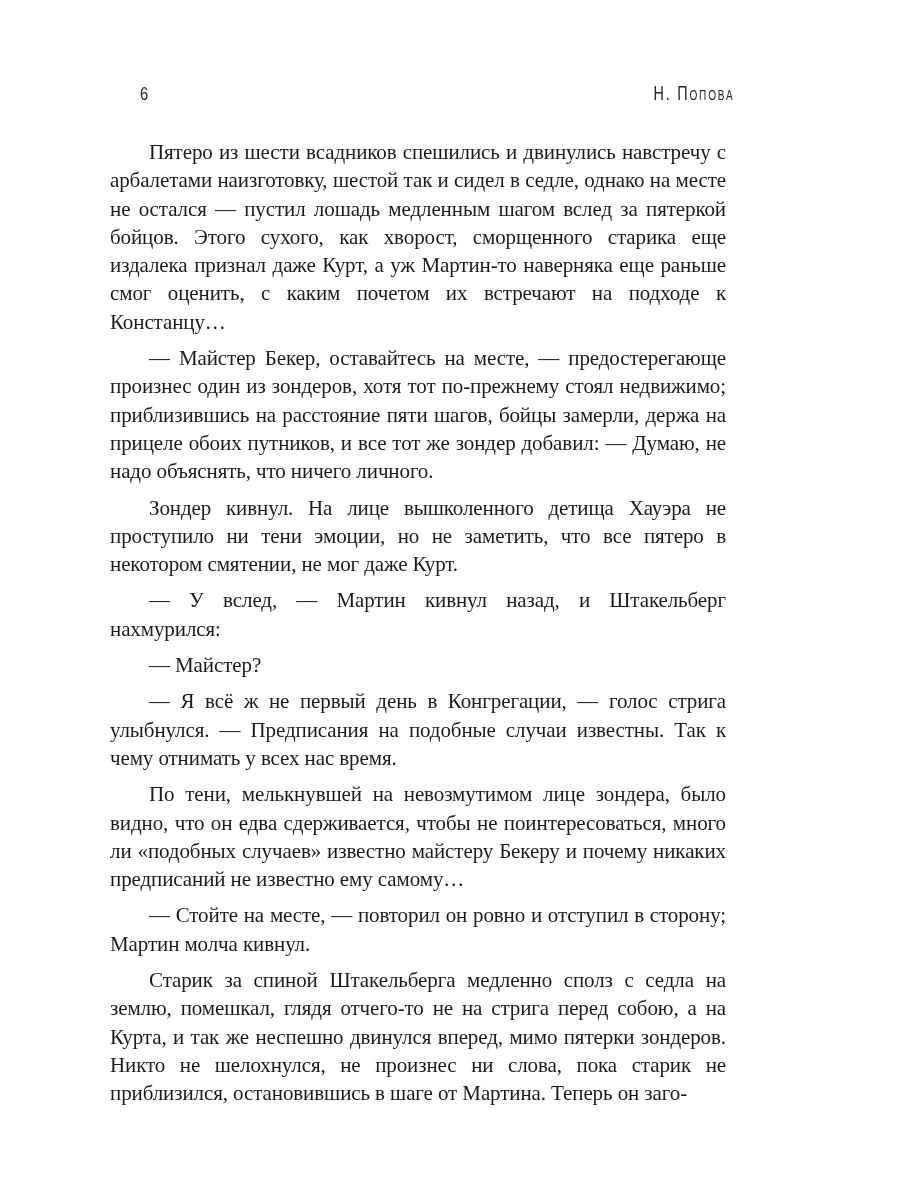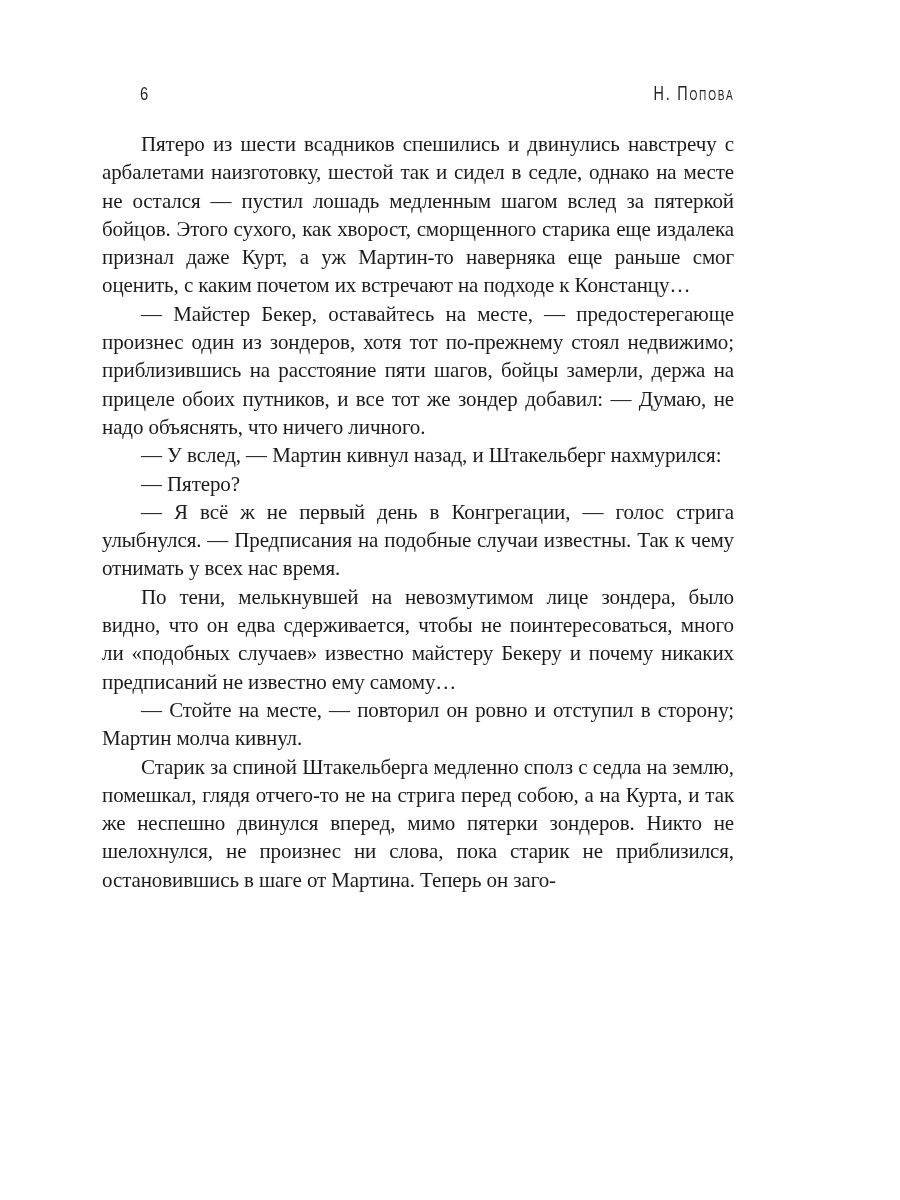--- a/index.html
+++ b/index.html
@@ -49,37 +49,38 @@
     top: 130px;
     width: 632px;
     font-family: "Liberation Serif", "DejaVu Serif", serif;
     font-size: 21px;
     line-height: 28.3px;
     letter-spacing: -0.1px;
     text-align: justify;
     color: #1b1b1b;
   }
   .body-text p {
-    margin: 0;
+    margin: 8px;
     padding: 0;
     text-indent: 39px;
   }
 </style>
 </head>
 <body>
 
 <div class="page">
   <header class="running-head">
     <span class="folio">6</span>
     <span class="author">Н. Попова</span>
   </header>
 
   <main class="body-text">
     <p>Пятеро из шести всадников спешились и двинулись навстречу с арбалетами наизготовку, шестой так и сидел в седле, однако на месте не остался — пустил лошадь медленным шагом вслед за пятеркой бойцов. Этого сухого, как хворост, сморщенного старика еще издалека признал даже Курт, а уж Мартин-то наверняка еще раньше смог оценить, с каким почетом их встречают на подходе к Констанцу…</p>
     <p>— Майстер Бекер, оставайтесь на месте, — предостерегающе произнес один из зондеров, хотя тот по-прежнему стоял недвижимо; приблизившись на расстояние пяти шагов, бойцы замерли, держа на прицеле обоих путников, и все тот же зондер добавил: — Думаю, не надо объяснять, что ничего личного.</p>
+    <p>Зондер кивнул. На лице вышколенного детища Хауэра не проступило ни тени эмоции, но не заметить, что все пятеро в некотором смятении, не мог даже Курт.</p>
     <p>— У вслед, — Мартин кивнул назад, и Штакельберг нахмурился:</p>
-    <p>— Пятеро?</p>
+    <p>— Майстер?</p>
     <p>— Я всё ж не первый день в Конгрегации, — голос стрига улыбнулся. — Предписания на подобные случаи известны. Так к чему отнимать у всех нас время.</p>
     <p>По тени, мелькнувшей на невозмутимом лице зондера, было видно, что он едва сдерживается, чтобы не поинтересоваться, много ли «подобных случаев» известно майстеру Бекеру и почему никаких предписаний не известно ему самому…</p>
     <p>— Стойте на месте, — повторил он ровно и отступил в сторону; Мартин молча кивнул.</p>
     <p>Старик за спиной Штакельберга медленно сполз с седла на землю, помешкал, глядя отчего-то не на стрига перед собою, а на Курта, и так же неспешно двинулся вперед, мимо пятерки зондеров. Никто не шелохнулся, не произнес ни слова, пока старик не приблизился, остановившись в шаге от Мартина. Теперь он заго-</p>
   </main>
 </div>
 
 </body></html>

